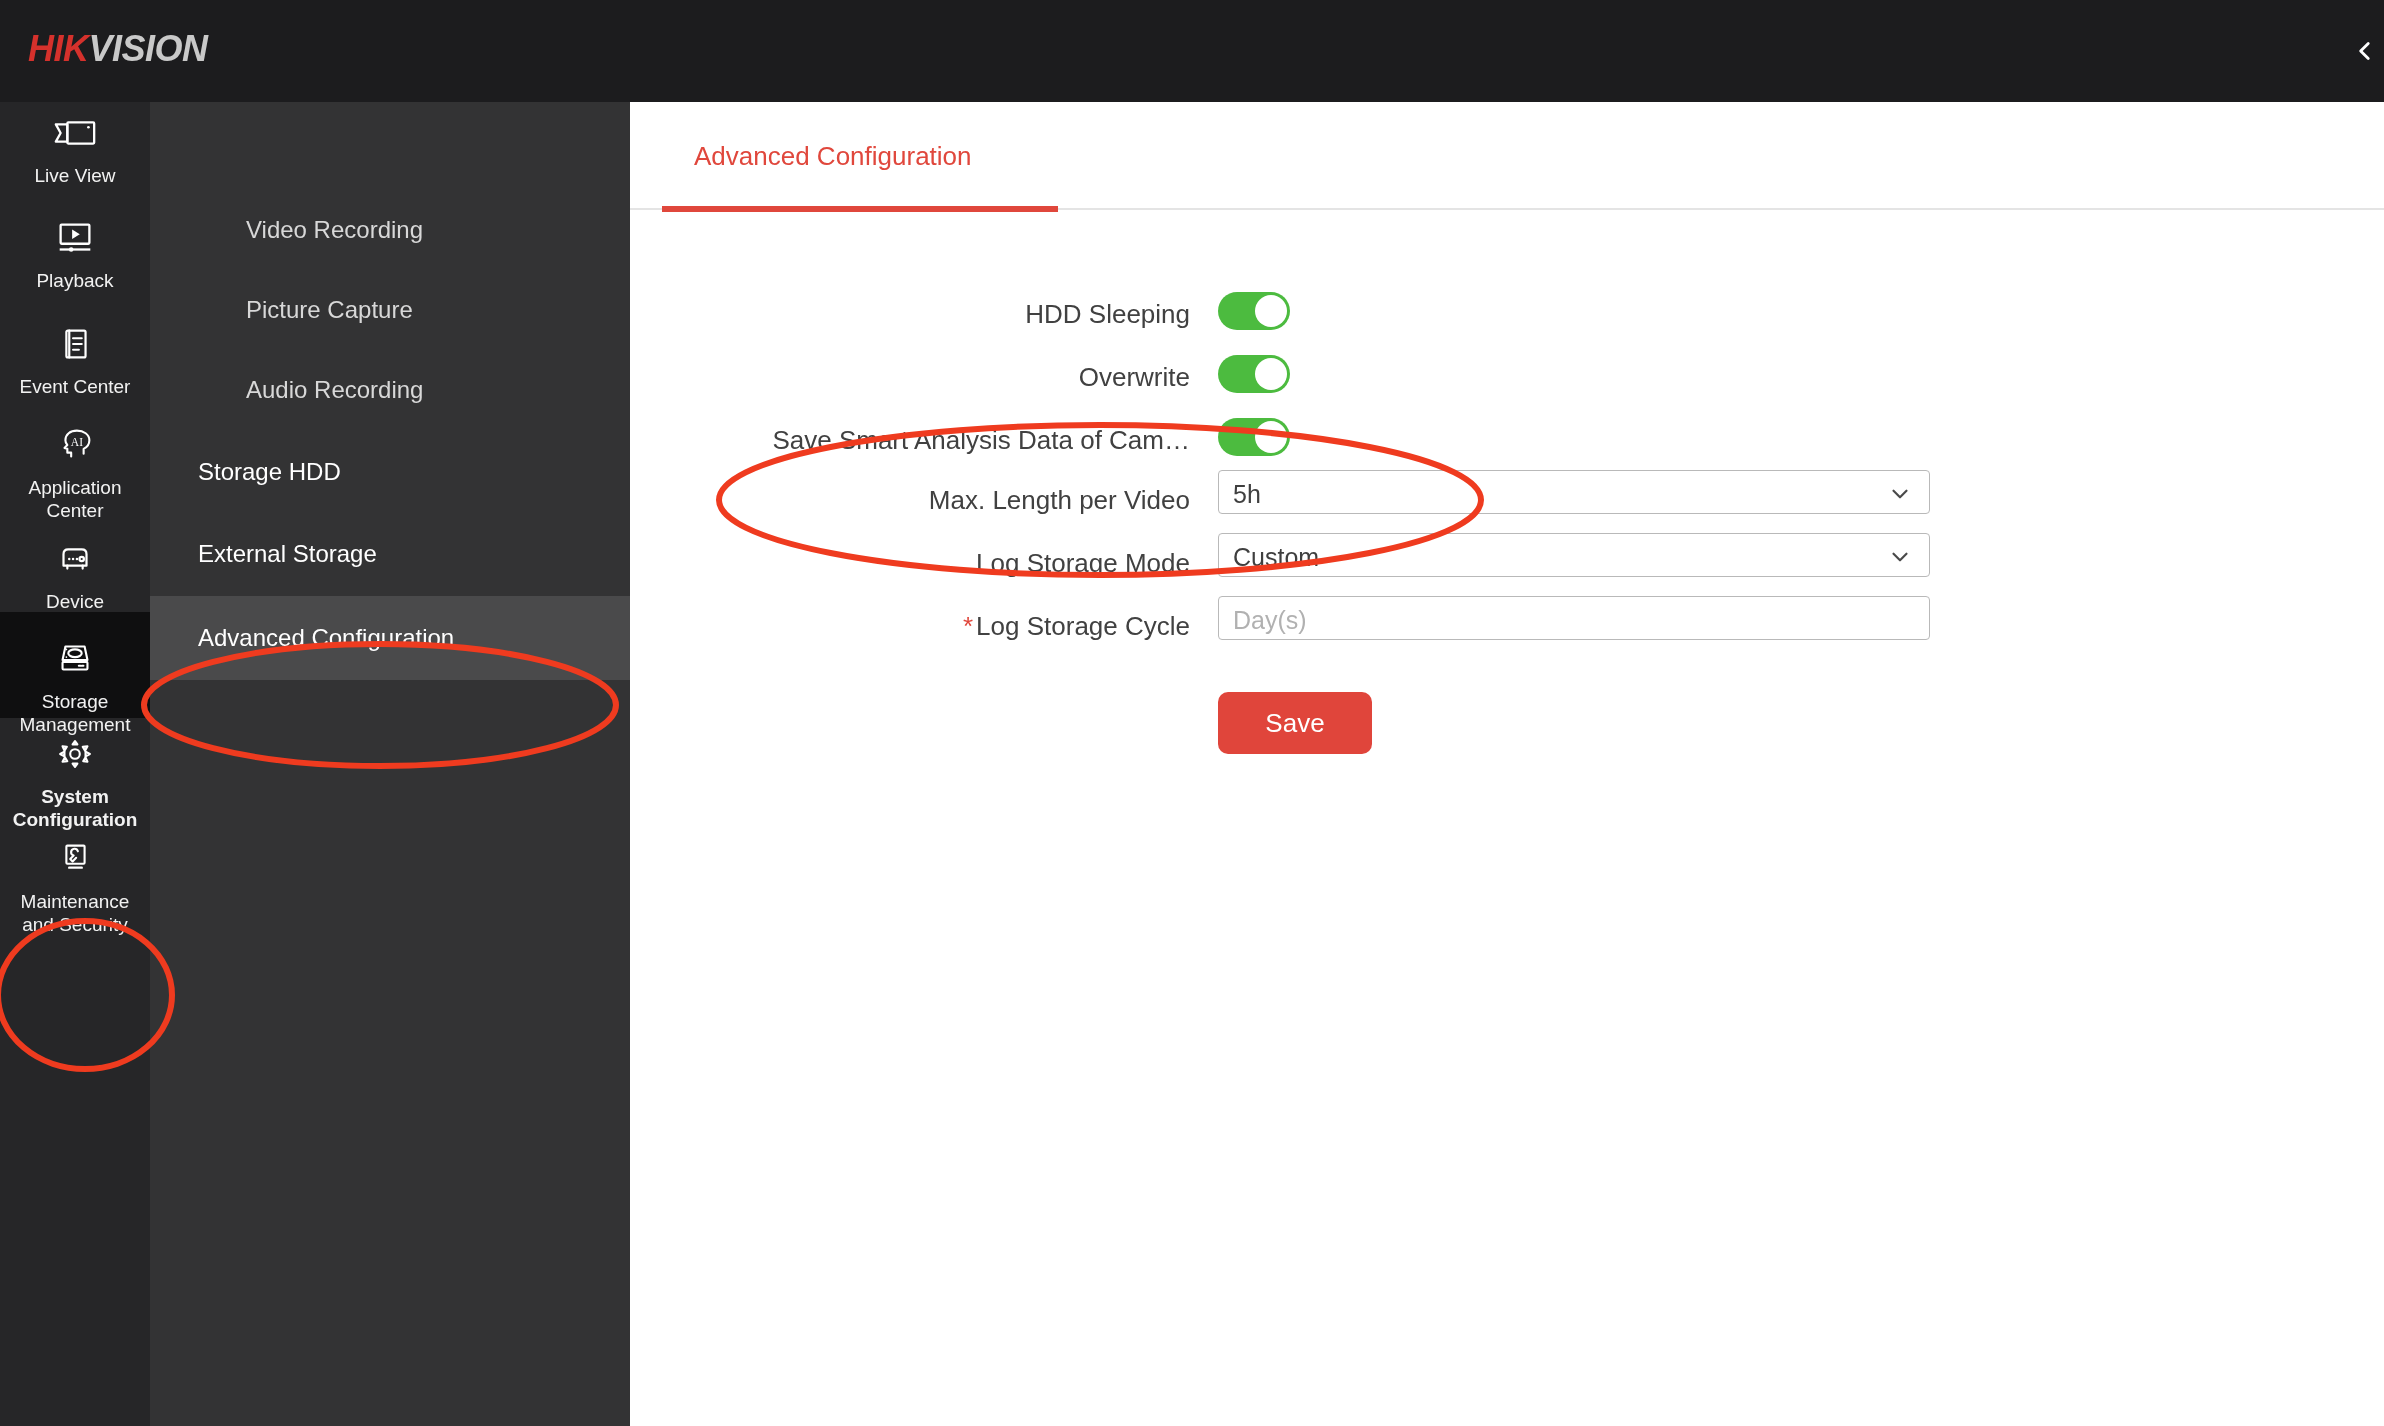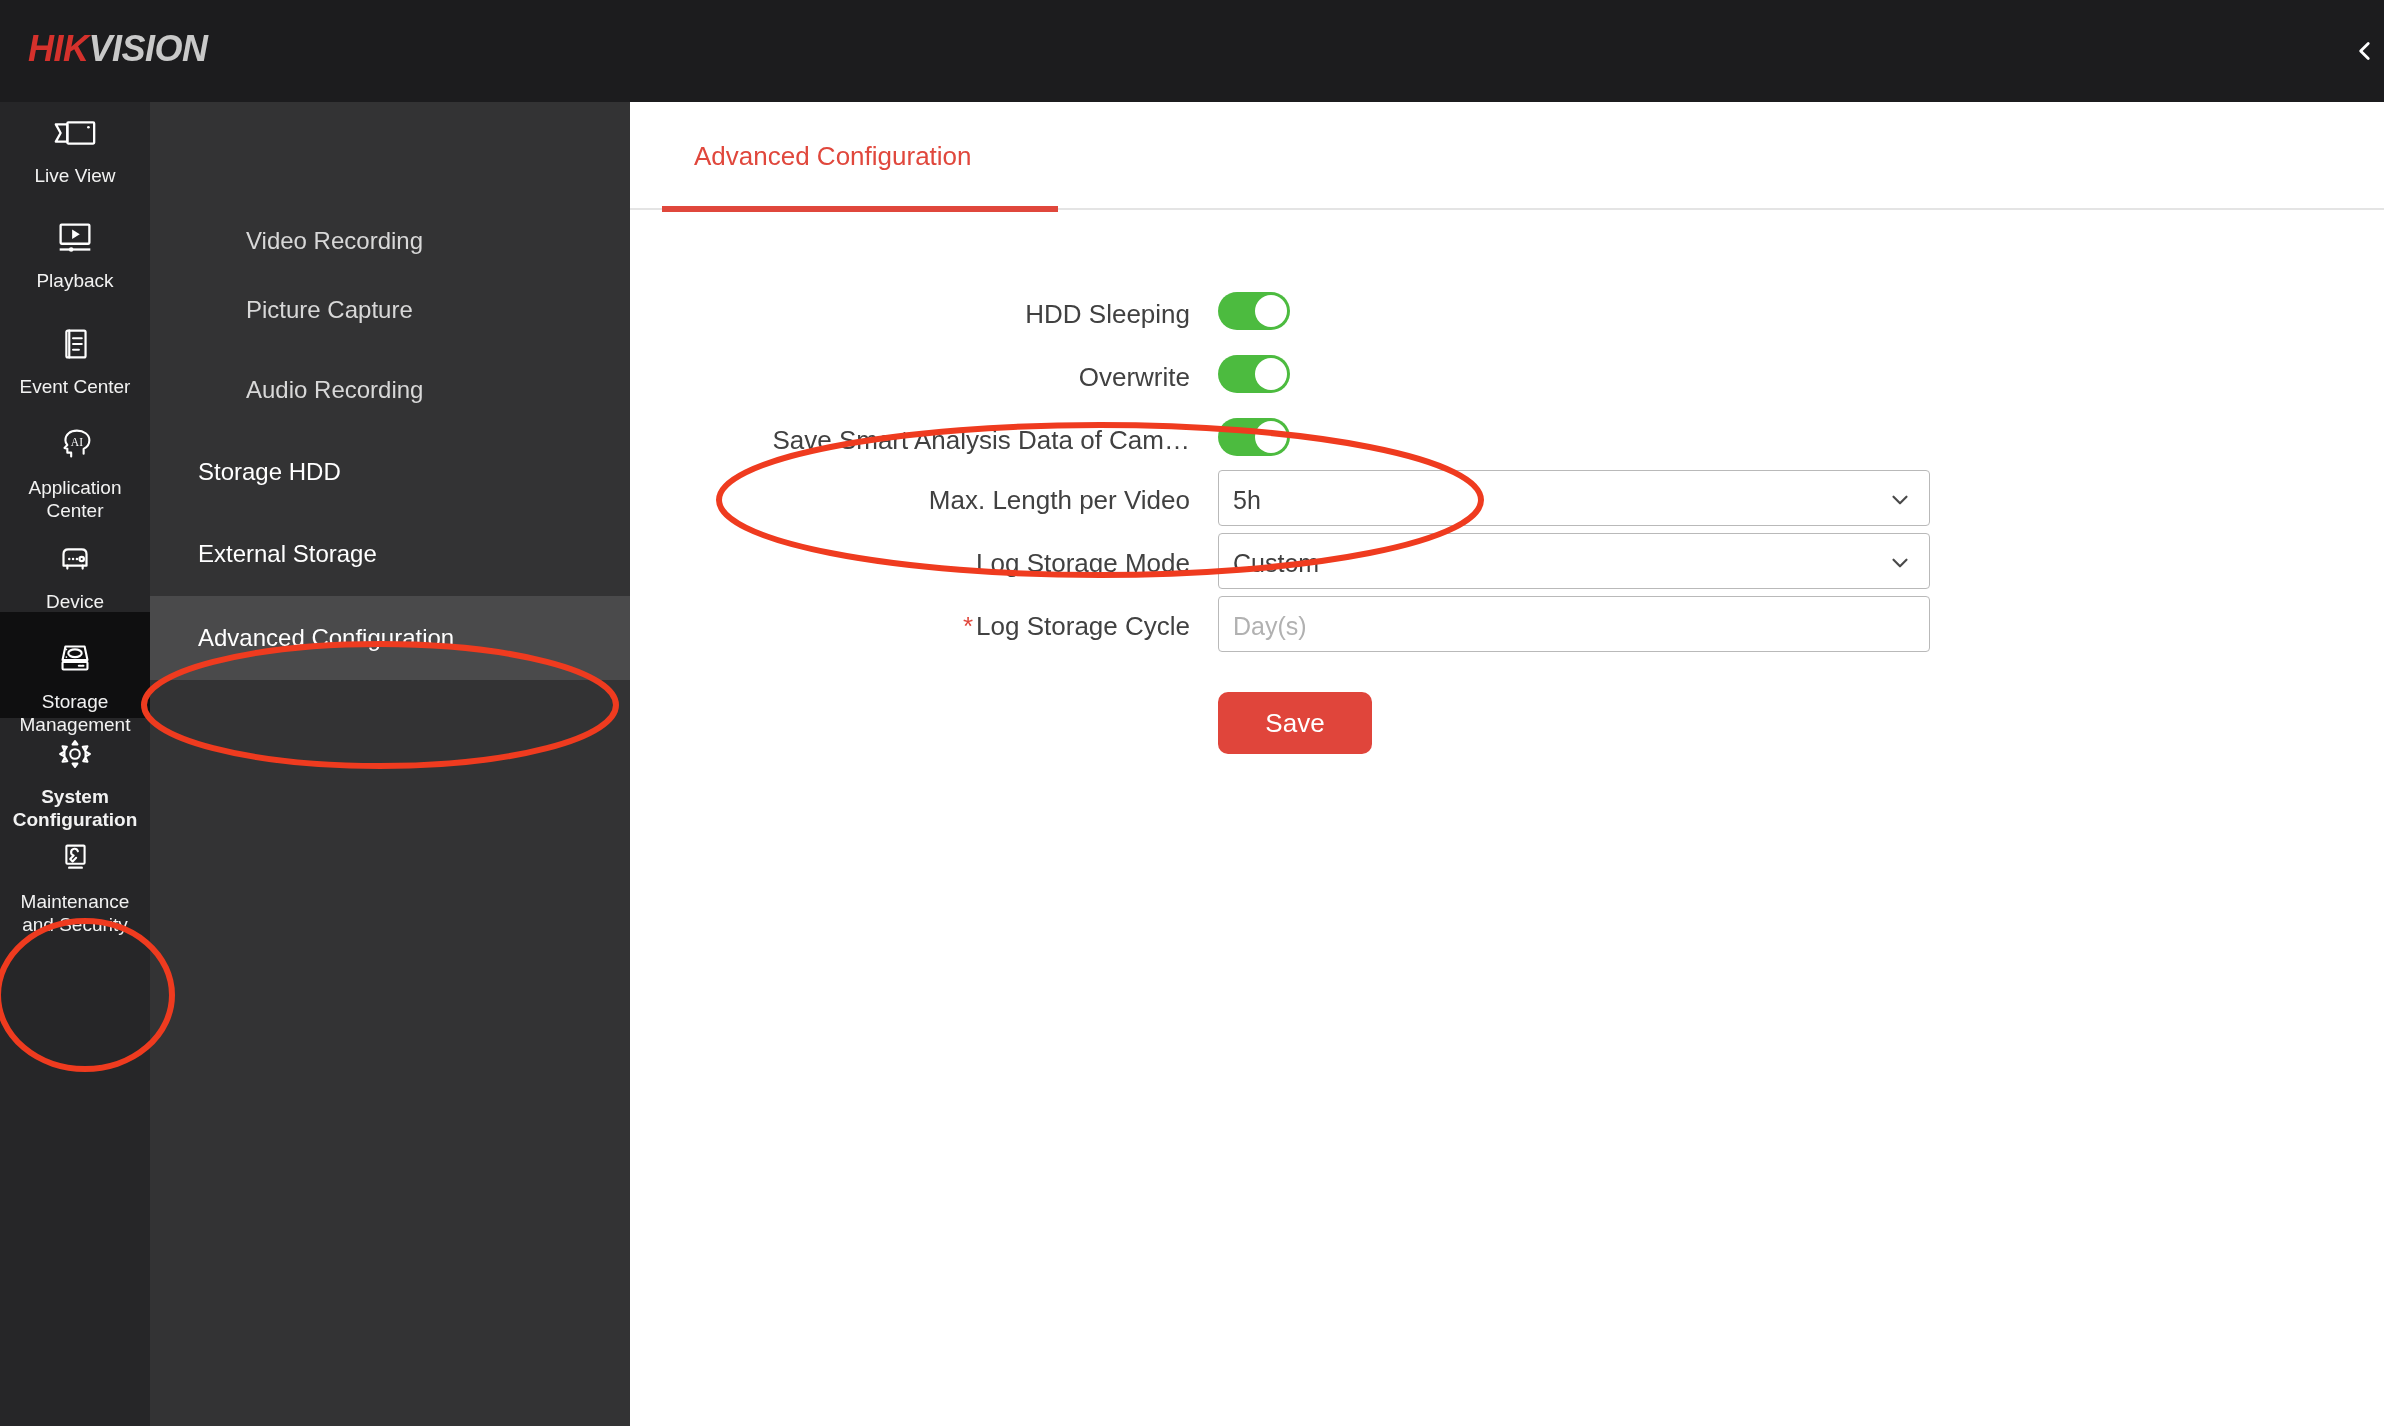--- a/index.html
+++ b/index.html
@@ -133,21 +133,21 @@
   }
   .toggle .knob {
     position: absolute; right: 3px; top: 3px;
     width: 32px; height: 32px; border-radius: 50%;
     background: #ffffff;
   }
 
   
   .field {
     position: absolute;
-    width: 712px; height: 56px;
+    width: 712px; height: 44px;
     border: 1px solid #b9b9b9; border-radius: 4px;
     background: #ffffff;
     display: flex; align-items: center;
     padding: 4px 16px 0 14px;
     cursor: pointer;
   }
   .field .val { font-size: 25px; color: #3f3f3f; flex: 1; }
   .field .suffix { font-size: 25px; color: #b1b1b1; }
   .field .chev { width: 26px; height: 26px; color: #4a4a4a; }
 
@@ -288,21 +288,21 @@
       </span>
       <span class="rail-label">Maintenance
 and Security</span>
     </div>
 
   </div>
 
   <div class="menu">
 
 
-    <div class="menu-item sub" style="top:99px;">
+    <div class="menu-item sub" style="top:88px;">
       <span class="txt">Video Recording</span>
     </div>
     <div class="menu-item sub" style="top:168px;">
       <span class="txt">Picture Capture</span>
     </div>
     <div class="menu-item sub" style="top:248px;">
       <span class="txt">Audio Recording</span>
     </div>
     <div class="menu-item top" style="top:330px;">
       <span class="txt">Storage HDD</span>

